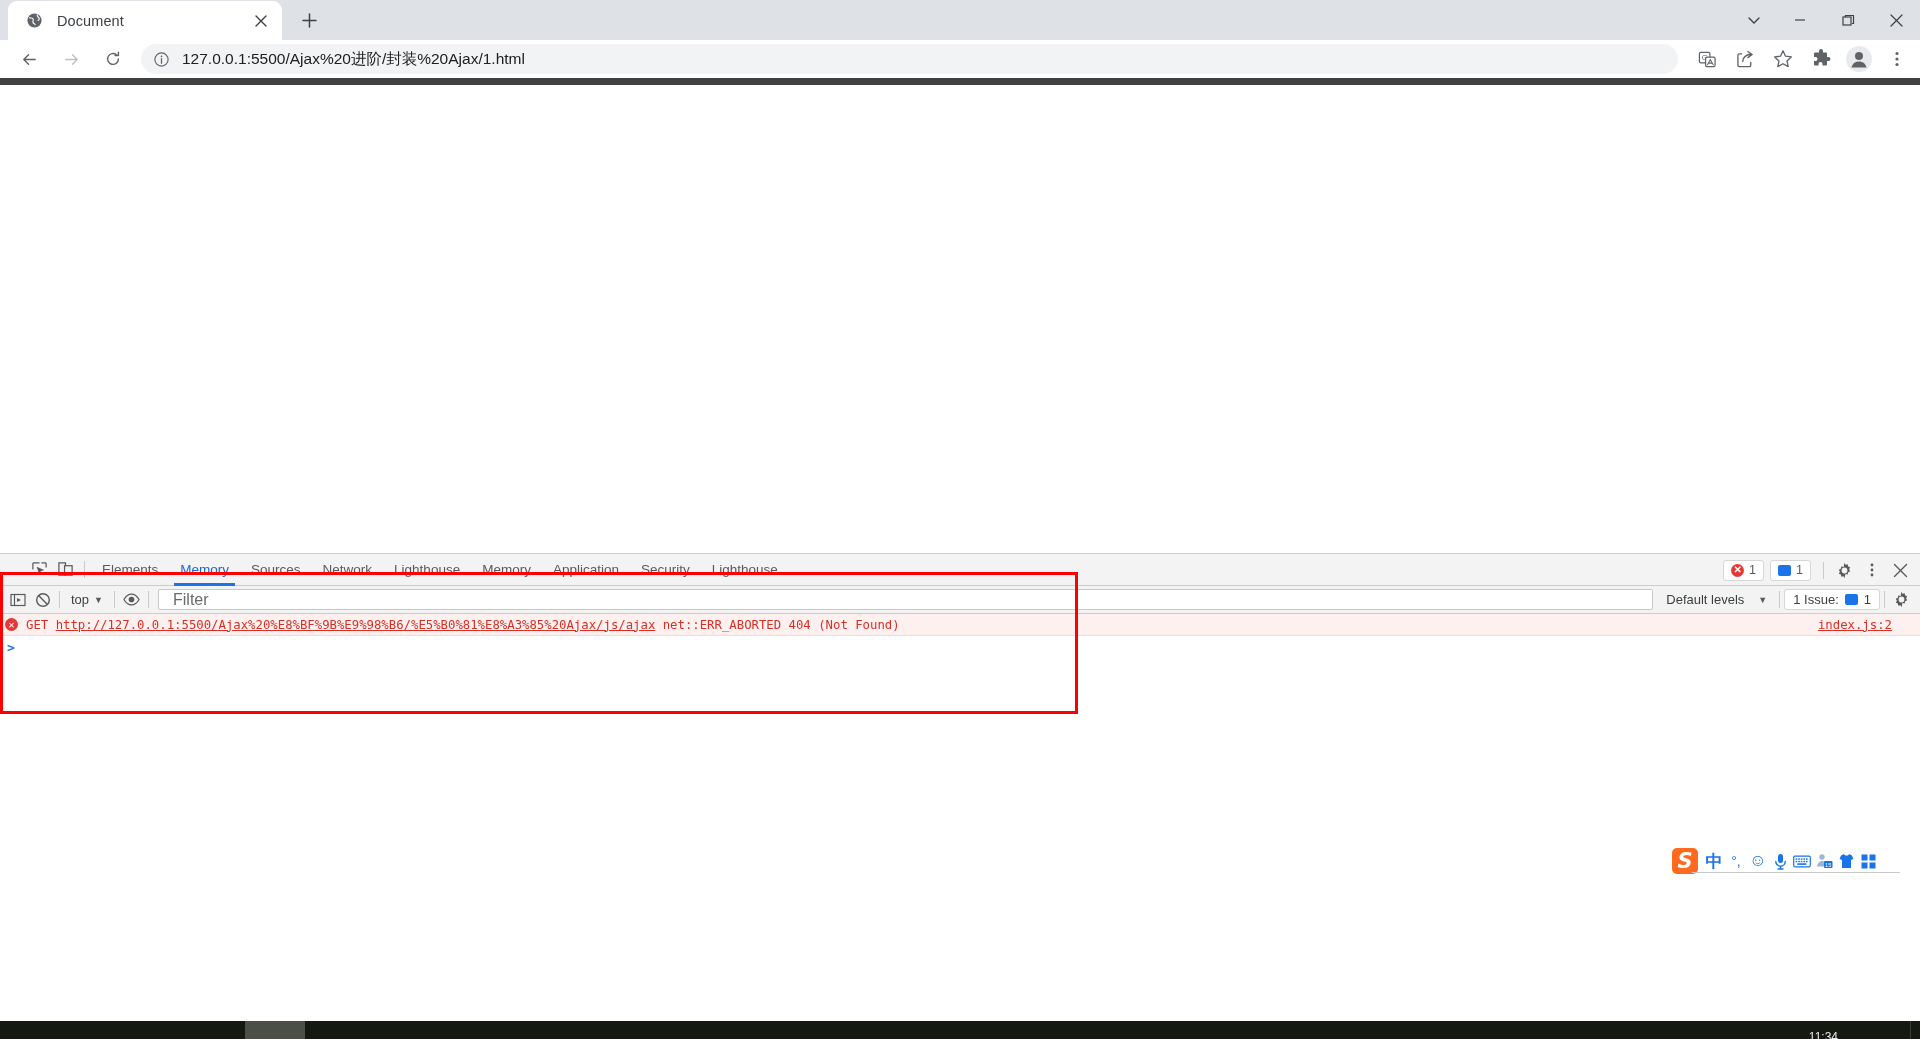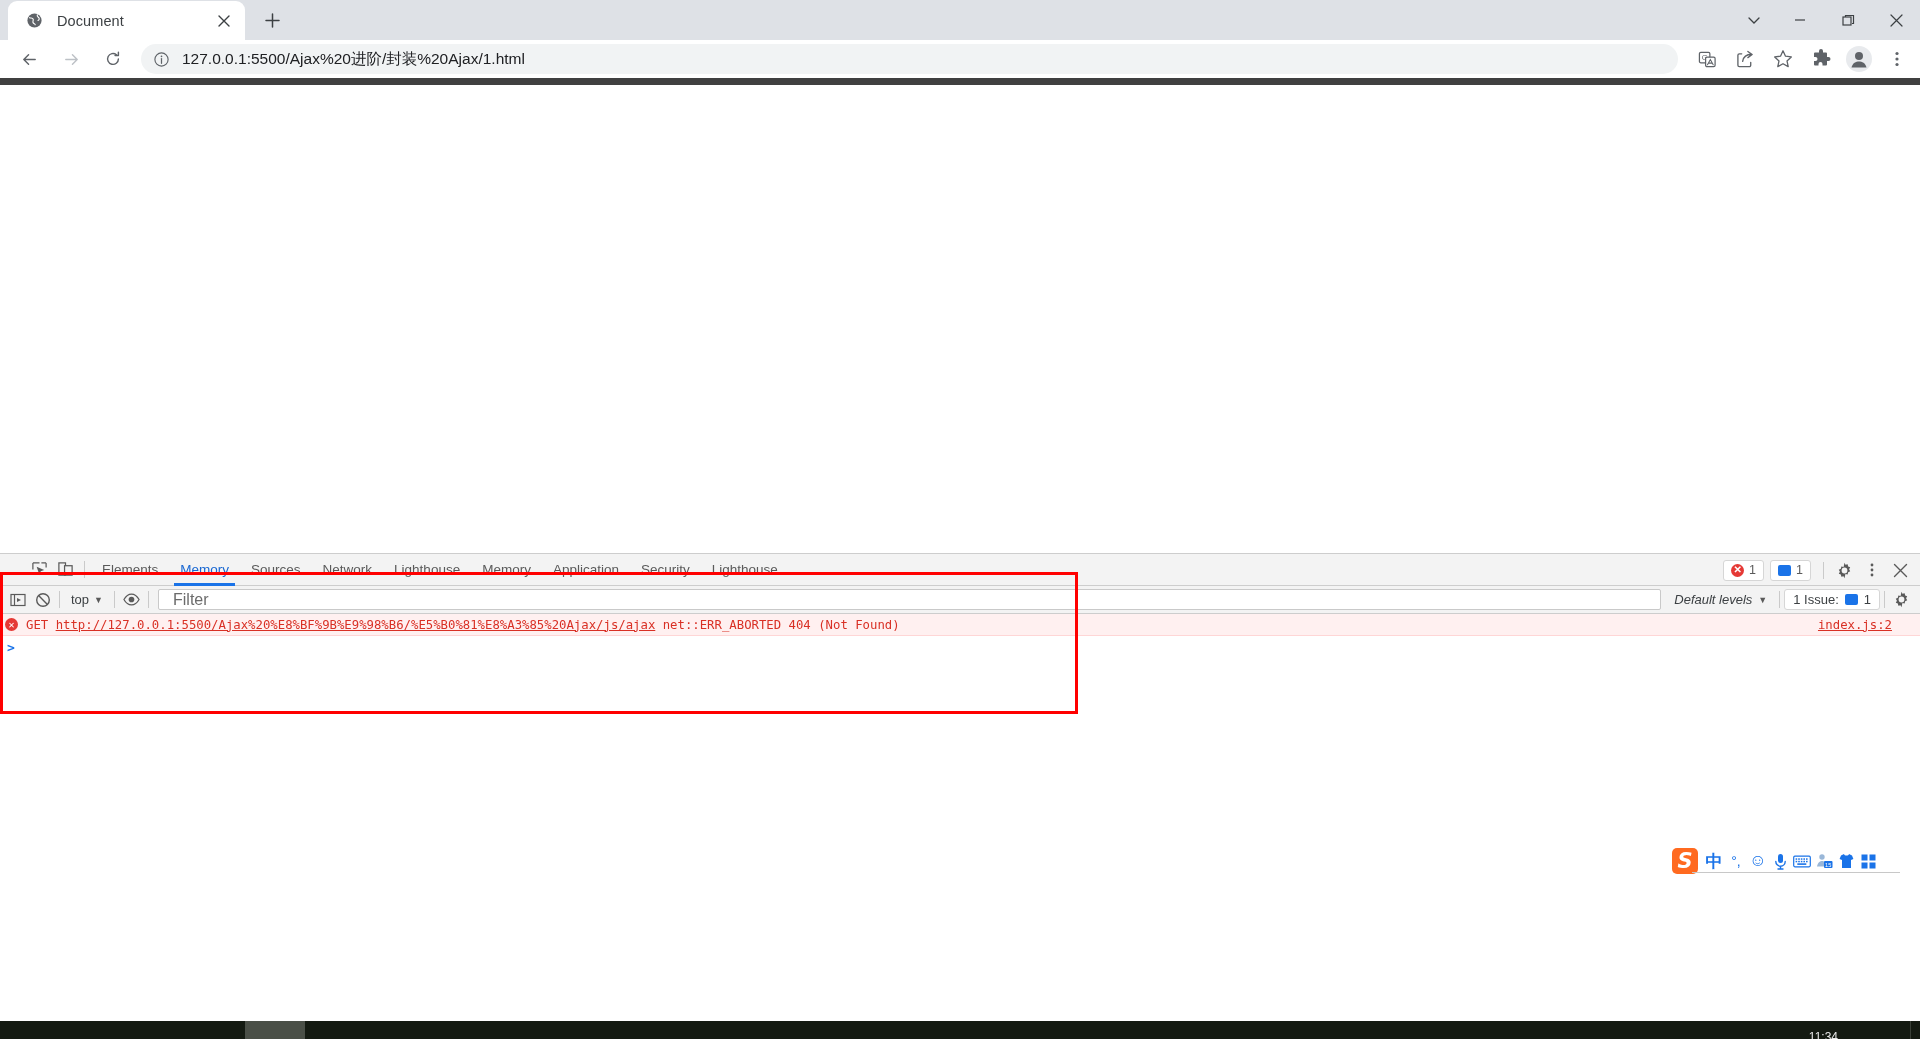--- a/index.html
+++ b/index.html
@@ -11,21 +11,21 @@
   }
   #root { position: relative; width: 1920px; height: 1039px; background:#fff; }
 
   
   .tabstrip {
     position: absolute; top:0; left:0; width:1920px; height:40px;
     background:#dee1e6;
     display:flex; align-items:flex-end;
   }
   .tab {
-    width:237px; height:39px; background:#fff;
+    width:274px; height:39px; background:#fff;
     border-radius:9px 9px 0 0;
     display:flex; align-items:center;
     padding:0 10px 0 18px; margin-left:8px;
     position:relative;
   }
   .tab .favicon {
     width:17px; height:17px; flex:none; margin-right:14px;
     display:flex; align-items:center; justify-content:center;
   }
   .tab-title {
@@ -152,22 +152,22 @@
     flex:1; height:21px; background:#fff; border:1px solid #c9c9c9;
     border-radius:2px; display:flex; align-items:center; padding:0 7px;
     margin:0 5px; min-width:20px;
   }
   .filter-box input {
     border:none; outline:none; width:100%; font-size:16px; color:#4c1d95;
     background:transparent; font-family:"Liberation Sans", sans-serif;margin-left:7px;
   }
   .filter-box input::placeholder { color:#6b6b6b; }
   .levels {
-    display:flex; align-items:center; gap:6px; font-size:13px; color:#3c4043;
-    padding:0 8px; white-space:nowrap;font-style:italic;
+    display:flex; align-items:center; gap:14px; font-size:13px; color:#3c4043;
+    padding:0 8px; white-space:nowrap;
   }
   .vsep { width:1px; height:17px; background:#cacaca; margin:0 4px; }
   .issues {
     display:flex; align-items:center; gap:6px; font-size:13px; color:#3c4043;
     border:1px solid #d6d6d6; border-radius:3px; height:21px; padding:0 8px;
     background:#fff; white-space:nowrap;
   }
 
   
   .con-body { position:relative; background:#fff; height:110px; }

